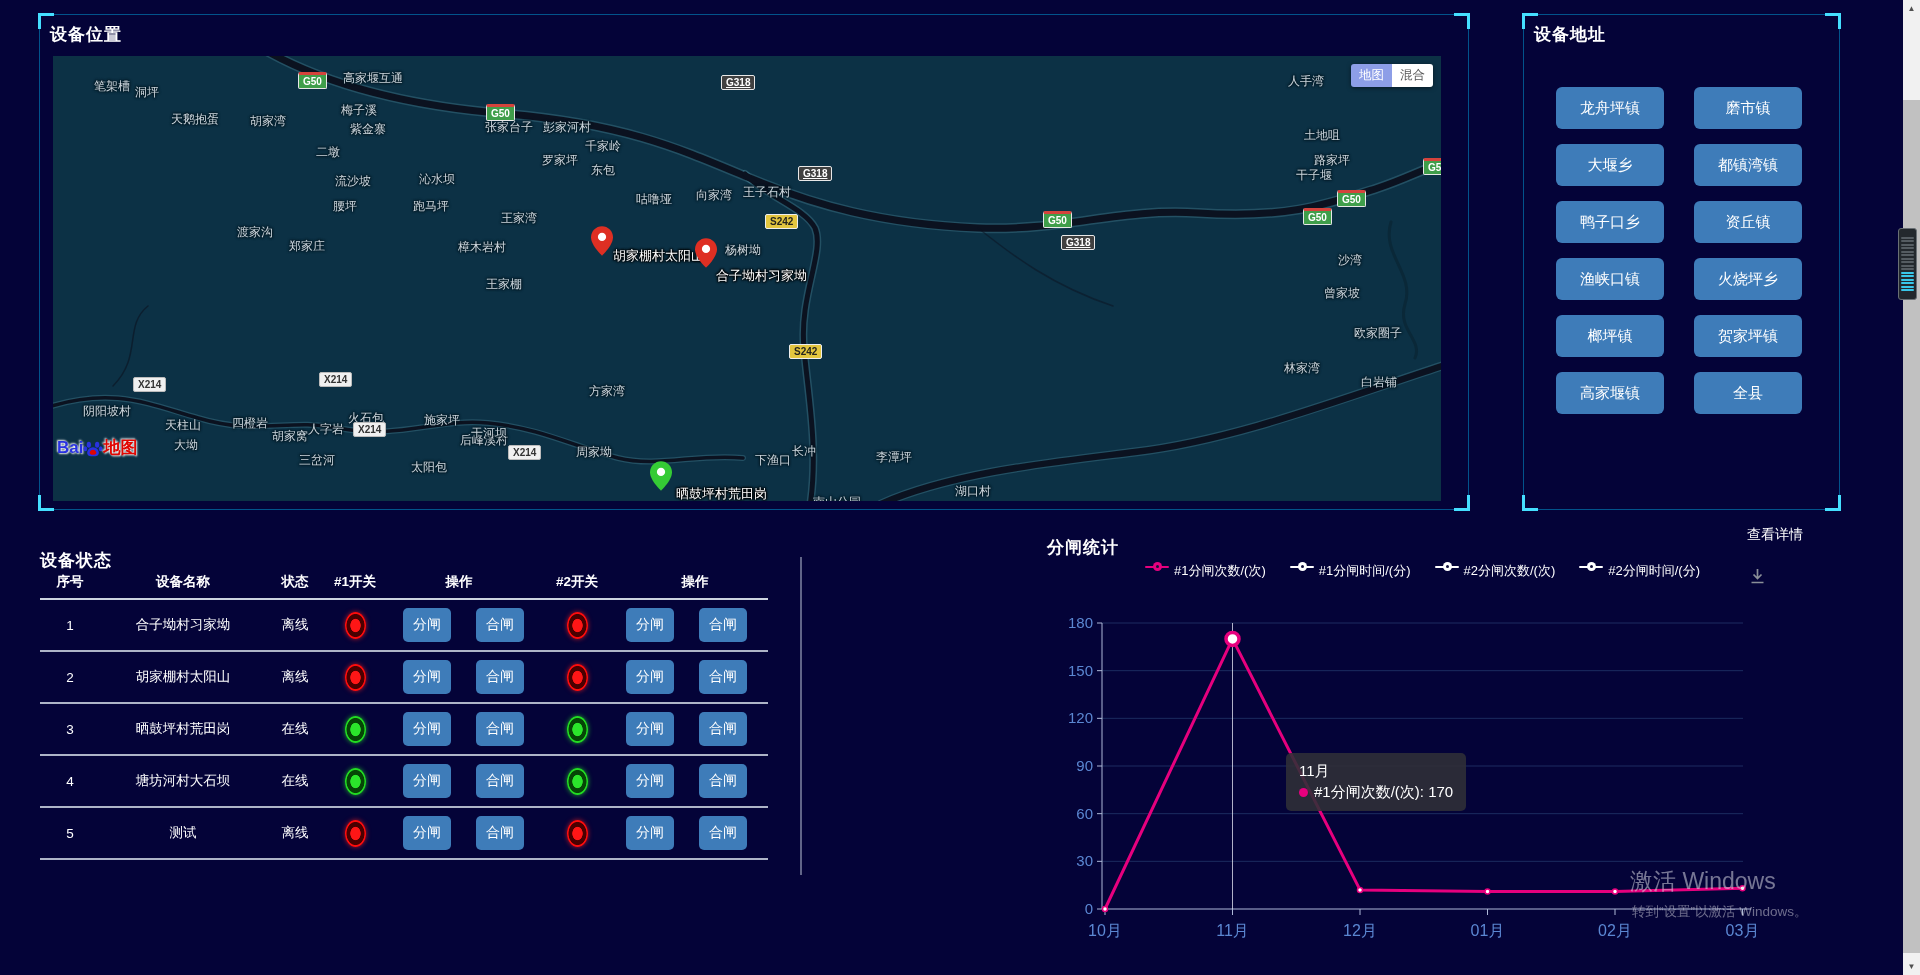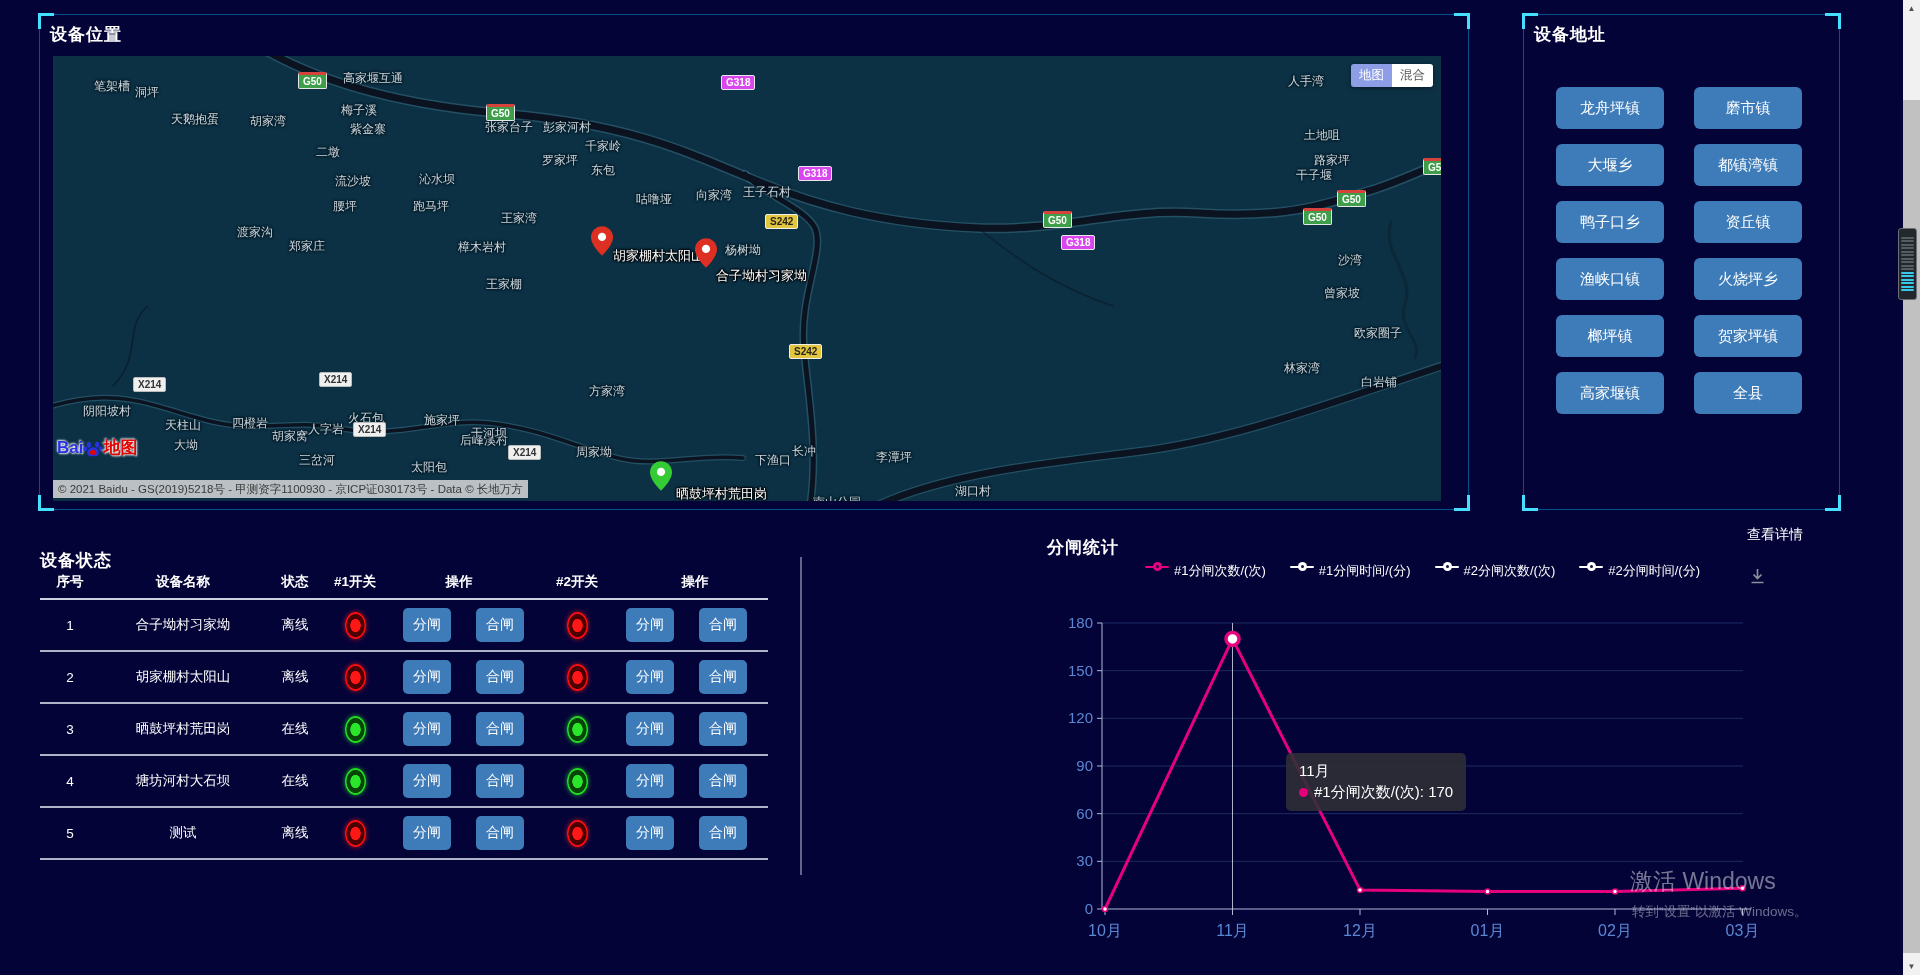--- a/index.html
+++ b/index.html
@@ -14,21 +14,21 @@
   .c-br{bottom:-2px;right:-2px;border-left:none;border-top:none;}
   .panel-title{position:absolute;left:10px;top:8px;font-size:17px;font-weight:bold;letter-spacing:1px;}
   
   #map-panel{left:39px;top:14px;width:1428px;height:494px;}
   #map{position:absolute;left:13px;top:41px;width:1388px;height:445px;background:#0c3145;overflow:hidden;}
   #roads{position:absolute;left:0;top:0;width:100%;height:100%;}
   .map-label{position:absolute;font-size:12px;color:#cdd6dd;white-space:nowrap;
              text-shadow:1px 1px 2px #061b26,-1px -1px 2px #061b26,1px -1px 2px #061b26,-1px 1px 2px #061b26;}
   .rb{position:absolute;font-size:10px;font-weight:bold;line-height:13px;padding:0 4px;border-radius:2px;white-space:nowrap;}
   .rb-g50{background:#3f9e4a;color:#fff;border:1px solid #e8e8e8;border-top:3px solid #d5433c;}
-  .rb-g318{background:#d946ef;color:#fff;border:1px solid #e8e8e8;}
+  .rb-g318{background:#404040;color:#fff;border:1px solid #e8e8e8;text-decoration:underline;}
   .rb-s242{background:#e3c63f;color:#25241d;border:1px solid #efefef;}
   .rb-x214{background:#f0f0f0;color:#333;border:1px solid #bbb;}
   .pin{position:absolute;width:22px;height:30px;}
   .pin-label{position:absolute;font-size:13px;color:#fff;white-space:nowrap;
              text-shadow:1px 1px 2px #000,-1px -1px 2px #000,1px -1px 2px #000,-1px 1px 2px #000;}
   #map-toggle{position:absolute;top:8px;right:8px;display:flex;border-radius:3px;overflow:hidden;
               box-shadow:0 1px 4px rgba(0,0,0,.5);font-size:12.5px;}
   #map-toggle .opt{padding:3px 8px;cursor:pointer;}
   #map-toggle .opt.sel{background:#8d9ee7;color:#fff;}
   #map-toggle .opt.unsel{background:#fff;color:#555;}
@@ -126,21 +126,20 @@
         <svg width="20" height="20" viewBox="0 0 24 24">
           <ellipse cx="7" cy="8" rx="2.6" ry="3.6" fill="#2932e1"></ellipse>
           <ellipse cx="17" cy="8" rx="2.6" ry="3.6" fill="#2932e1"></ellipse>
           <ellipse cx="2.8" cy="13" rx="2.3" ry="3" fill="#2932e1"></ellipse>
           <ellipse cx="21.2" cy="13" rx="2.3" ry="3" fill="#2932e1"></ellipse>
           <path d="M12 11c-4 0-7 3.4-7 6.6C5 21 8 22 12 22s7-1 7-4.4C19 14.4 16 11 12 11z" fill="#2932e1"></path>
           <path d="M12 14c-2.2 0-4 1.8-4 3.6 0 1.9 1.8 2.4 4 2.4s4-.5 4-2.4c0-1.8-1.8-3.6-4-3.6z" fill="#e10601"></path>
         </svg>
         <span class="ditu">地图</span>
       </div>
-      <div id="map-attr">© 2021 Baidu - GS(2019)5218号 - 甲测资字1100930 - 京ICP证030173号 - Data © 长地万方</div>
     <span class="map-label" style="left: 41px; top: 22px;">笔架槽</span>
         <span class="map-label" style="left: 82px; top: 28px;">洞坪</span>
         <span class="map-label" style="left: 118px; top: 55px;">天鹅抱蛋</span>
         <span class="map-label" style="left: 197px; top: 57px;">胡家湾</span>
         <span class="map-label" style="left: 290px; top: 14px;">高家堰互通</span>
         <span class="map-label" style="left: 288px; top: 46px;">梅子溪</span>
         <span class="map-label" style="left: 297px; top: 65px;">紫金寨</span>
         <span class="map-label" style="left: 263px; top: 88px;">二墩</span>
         <span class="map-label" style="left: 282px; top: 117px;">流沙坡</span>
         <span class="map-label" style="left: 366px; top: 115px;">沁水坝</span>

